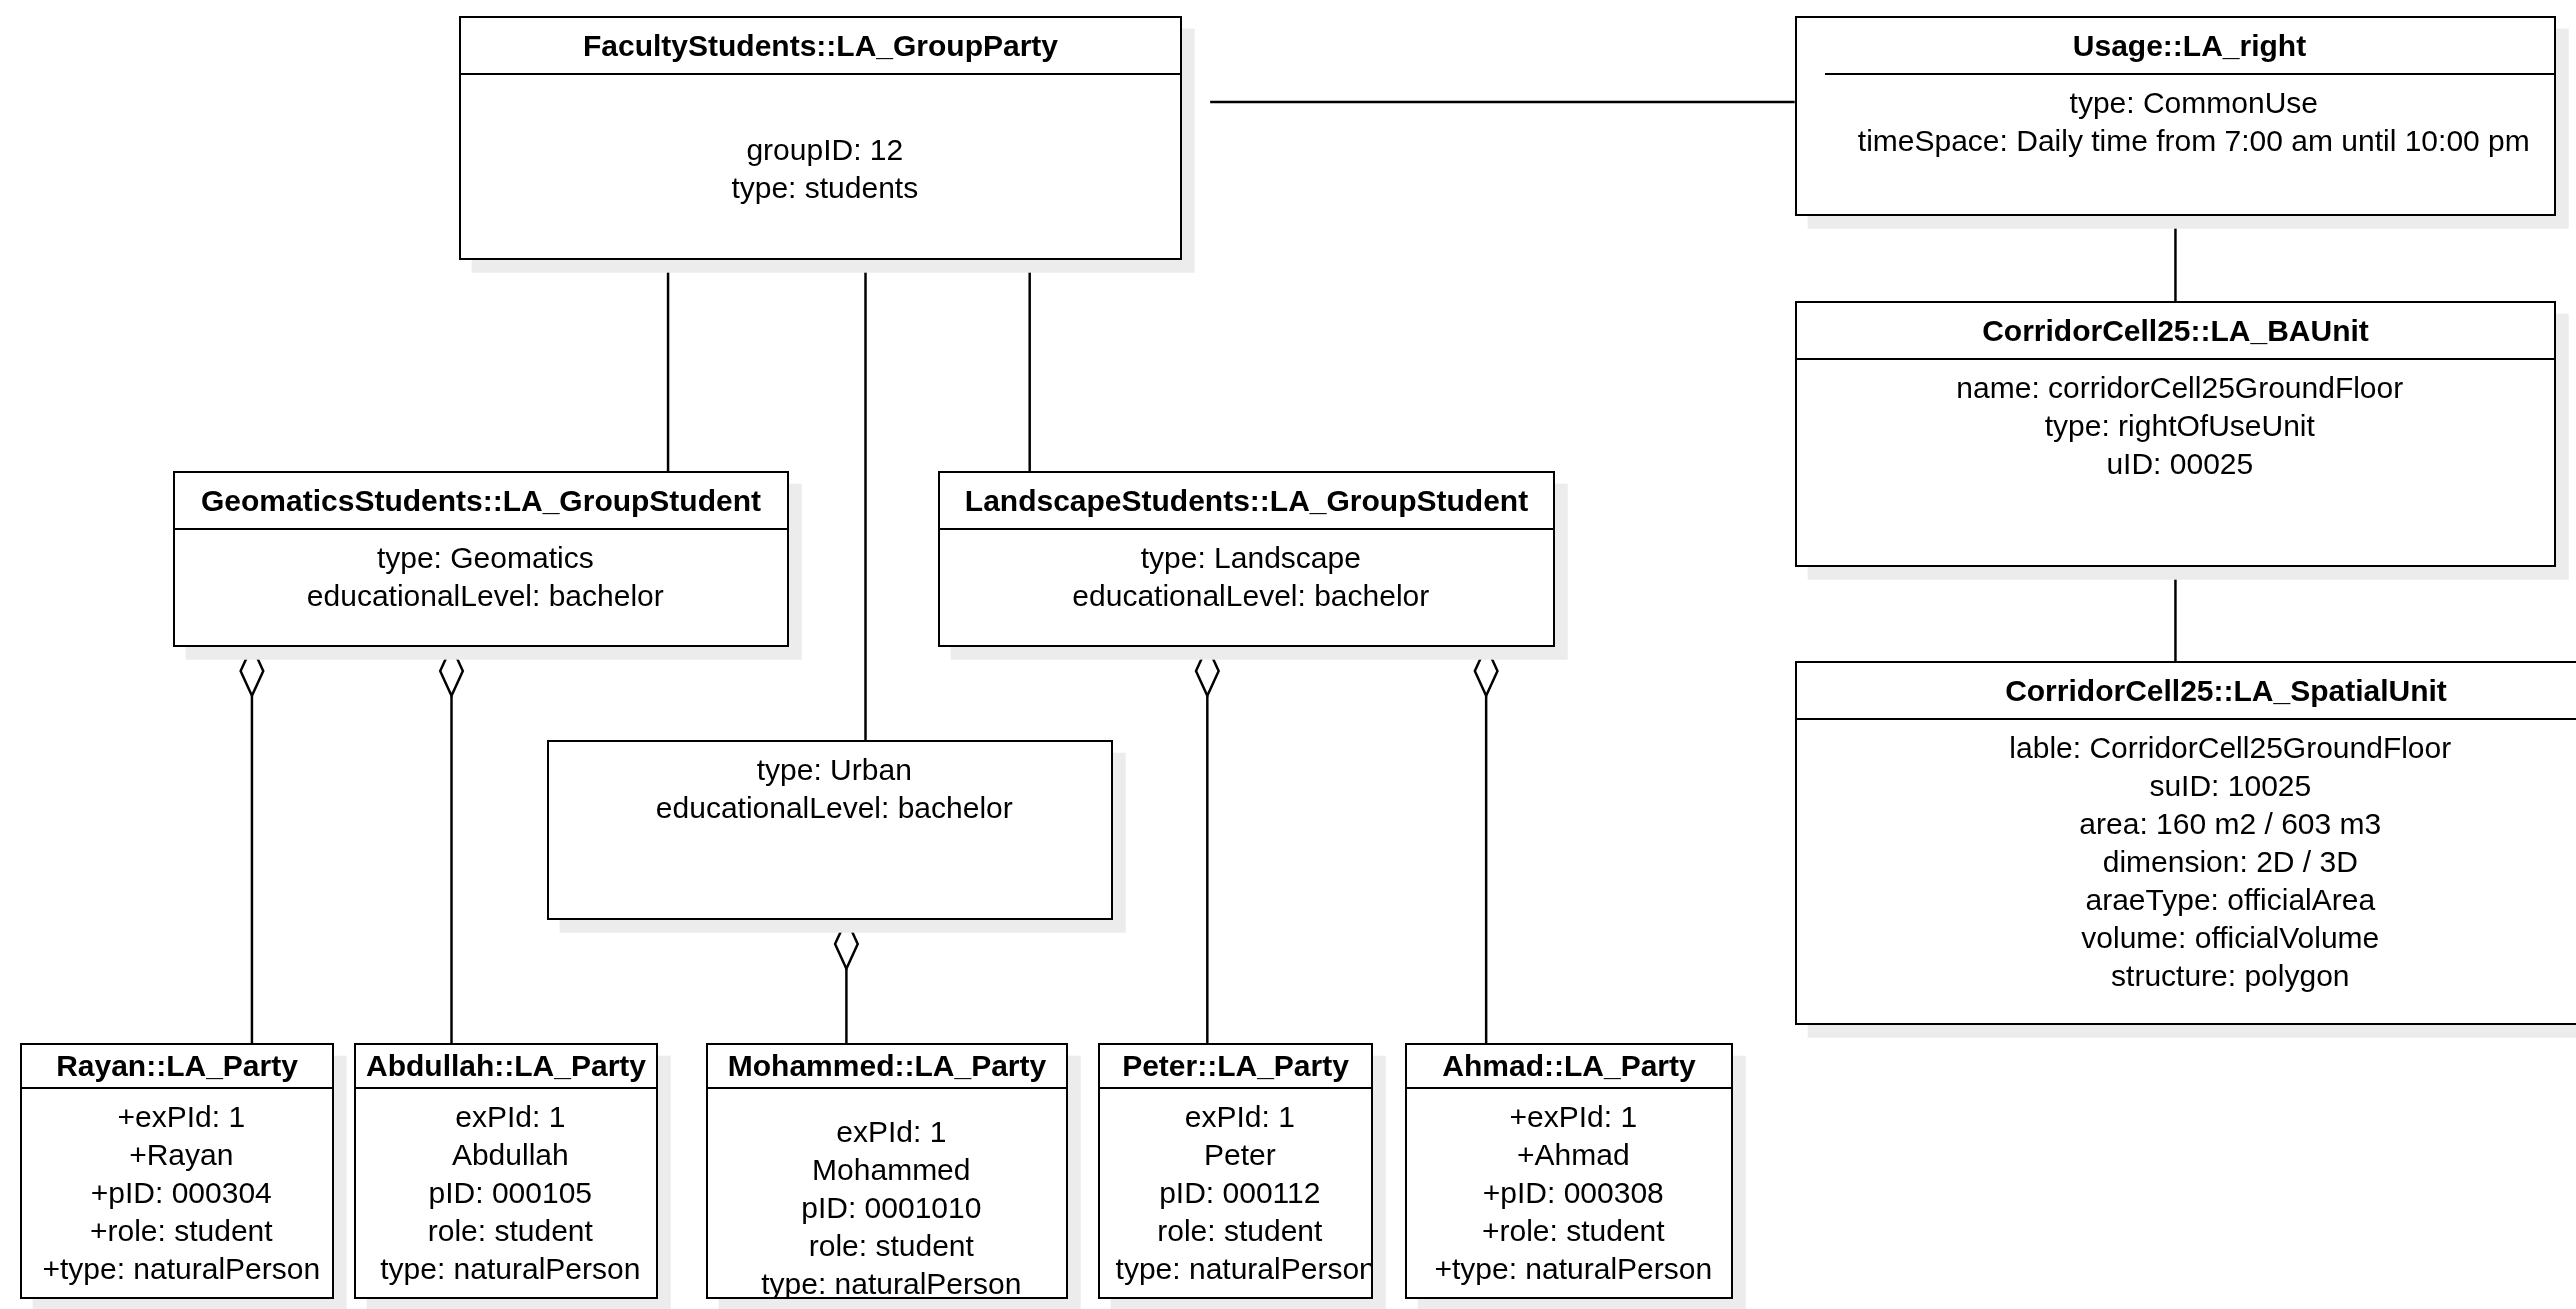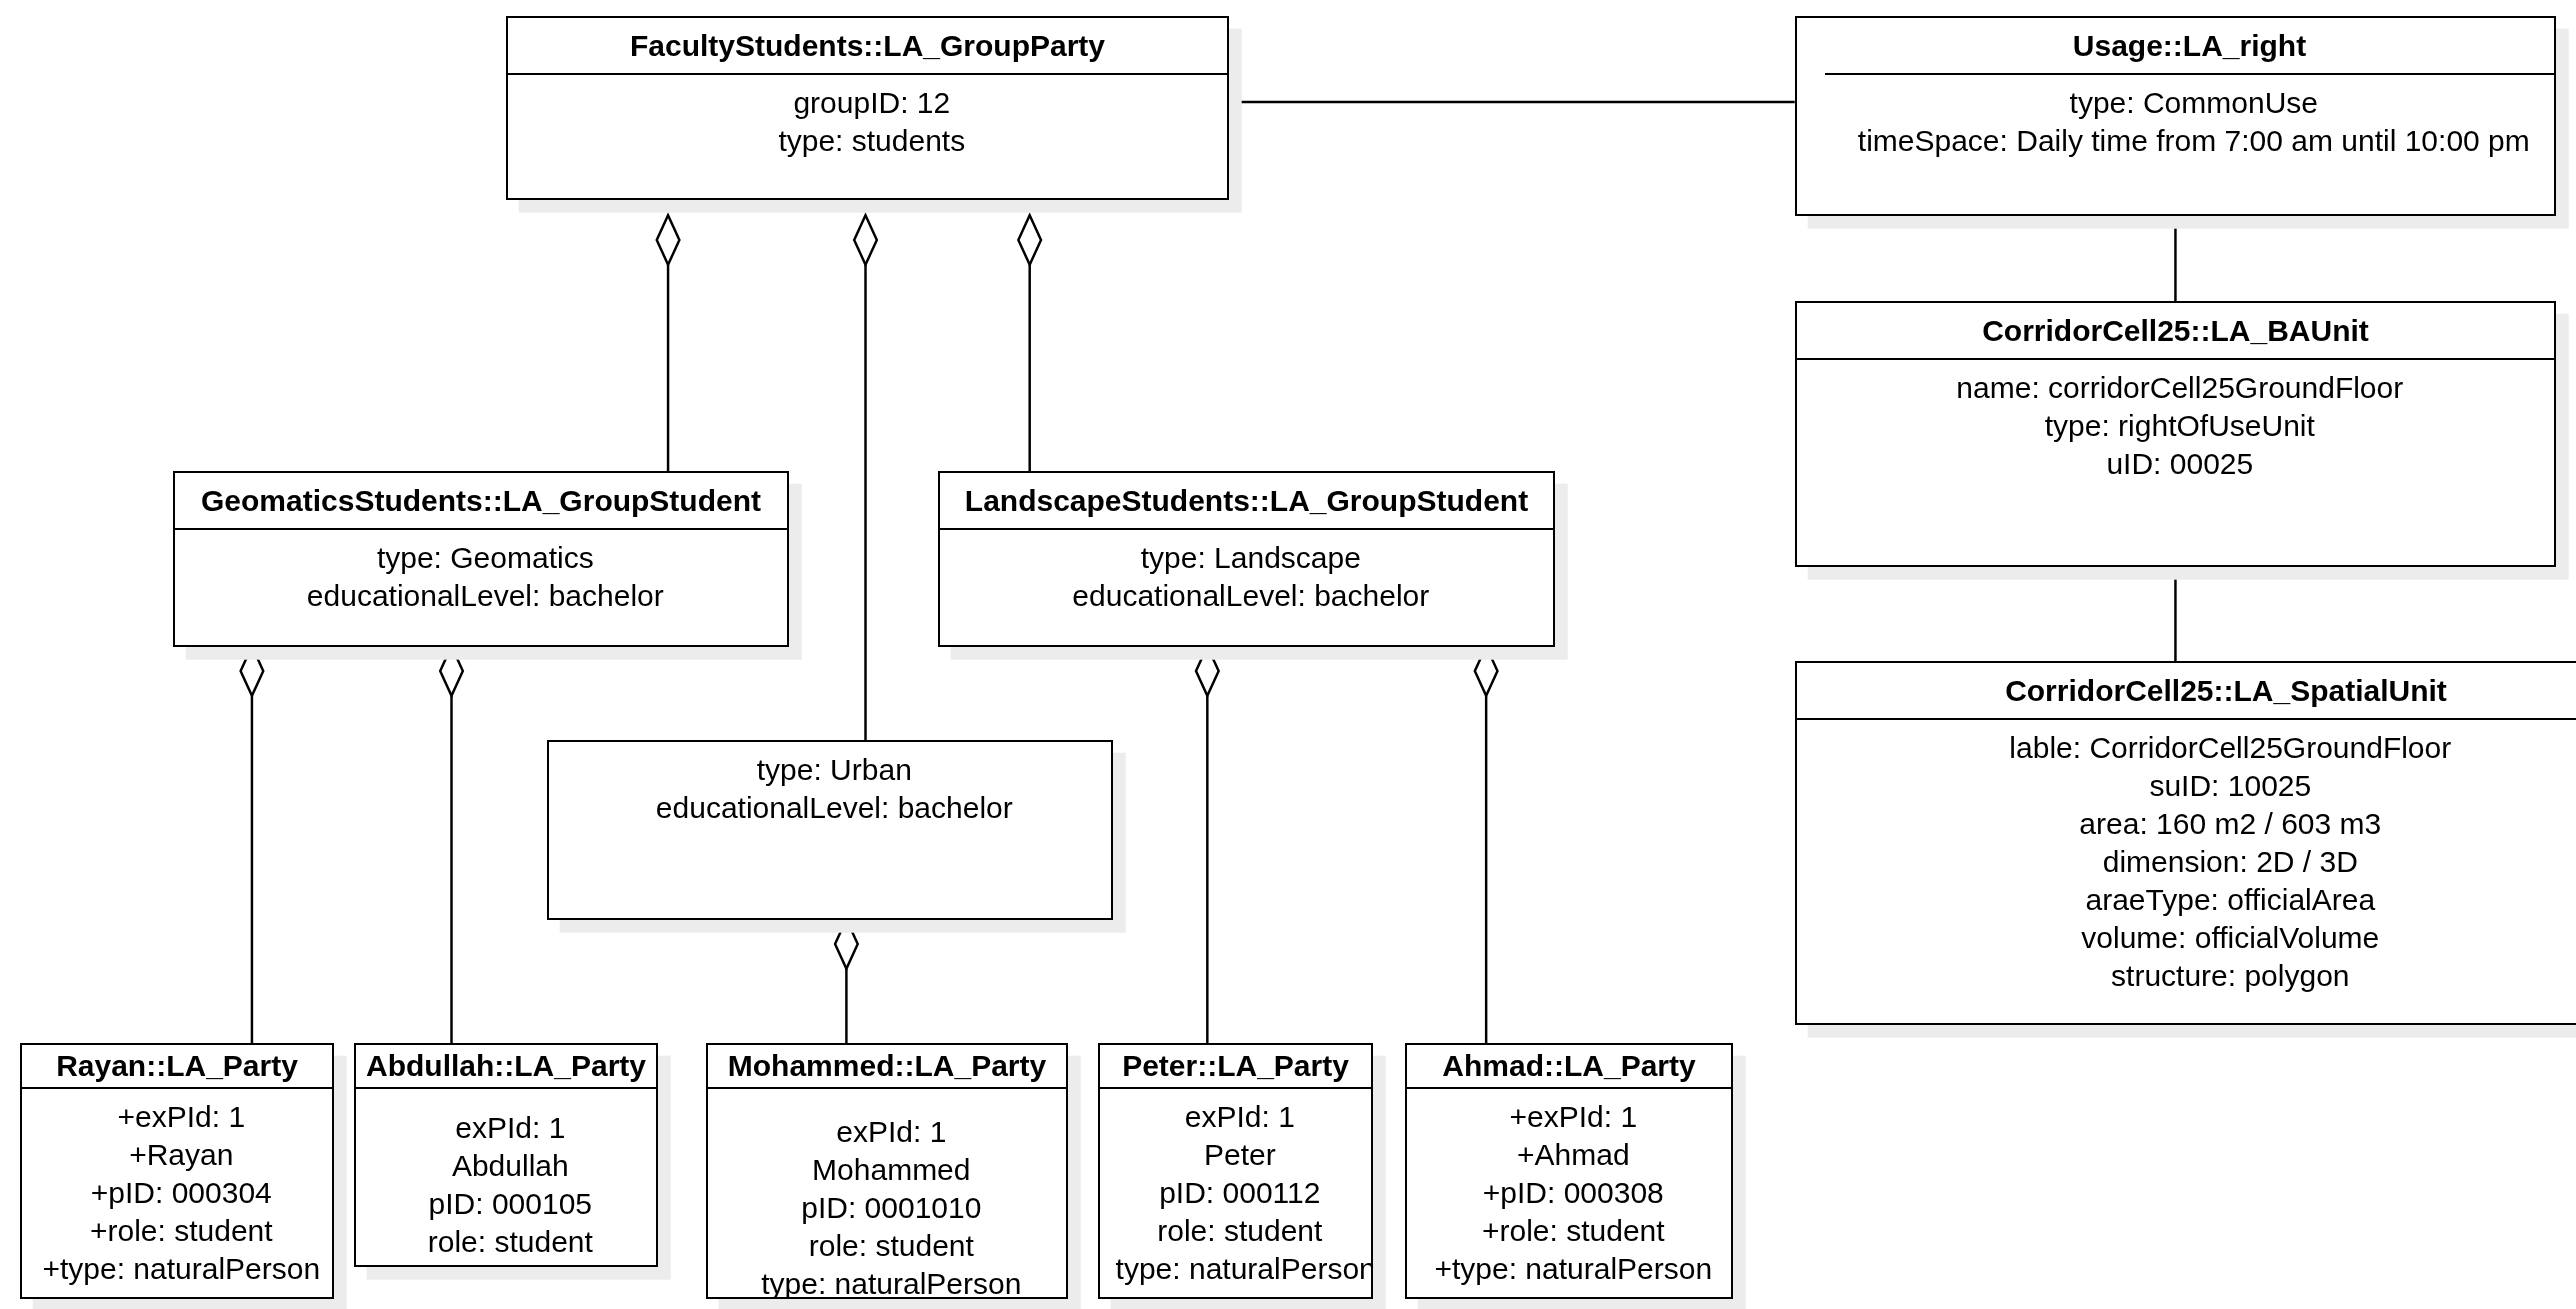--- a/index.html
+++ b/index.html
@@ -51,29 +51,29 @@
     box-sizing: border-box;
     padding: 8.5px 7px 0 15.6px;
     font-size: 30px;
     line-height: 38px;
     text-align: center;
     white-space: nowrap;
     flex: 1 1 auto;
     overflow: hidden;
   }
   
-  .b-faculty   { left:  506px; top:   16.3px; width: 723px; height: 184px; }
+  .b-faculty   { left:  459px; top:   16.3px; width: 723px; height: 244px; gap: 47px; }
   .b-usage     { left: 1795px; top:   16.3px; width: 761px; height: 200px; padding-left: 28px; }
   .b-baunit    { left: 1795px; top:  301px; width: 761px; height: 266px; }
   .b-spatial   { left: 1795px; top:  661px; width: 862px; height: 364px; }
   .b-geomatics { left:  173px; top:  471px; width:  616px; height: 176px; }
   .b-landscape { left: 938px; top:  471px; width:  617px; height: 176px; }
   .b-urban     { left:  547px; top: 740px; width:  566px; height: 180px; }
   .b-rayan     { left:   20px; top: 1043px; width:  314px; height: 256px; }
-  .b-abdullah  { left:  354px; top: 1043px; width:  304px; height: 224px; gap: 11px; }
+  .b-abdullah  { left:  354px; top: 1043px; width:  304px; height: 256px; }
   .b-mohammed  { left:  706px; top: 1043px; width:  362px; height: 256px; gap: 15px; }
   .b-peter     { left: 1098px; top: 1043px; width:  275px; height: 256px; }
   .b-ahmad     { left: 1405px; top: 1043px; width:  328px; height: 256px; }
 </style>
 </head>
 <body>
 
 <div id="canvas">
 
   <svg id="edges" viewBox="0 0 3640 1851" xmlns="http://www.w3.org/2000/svg">

